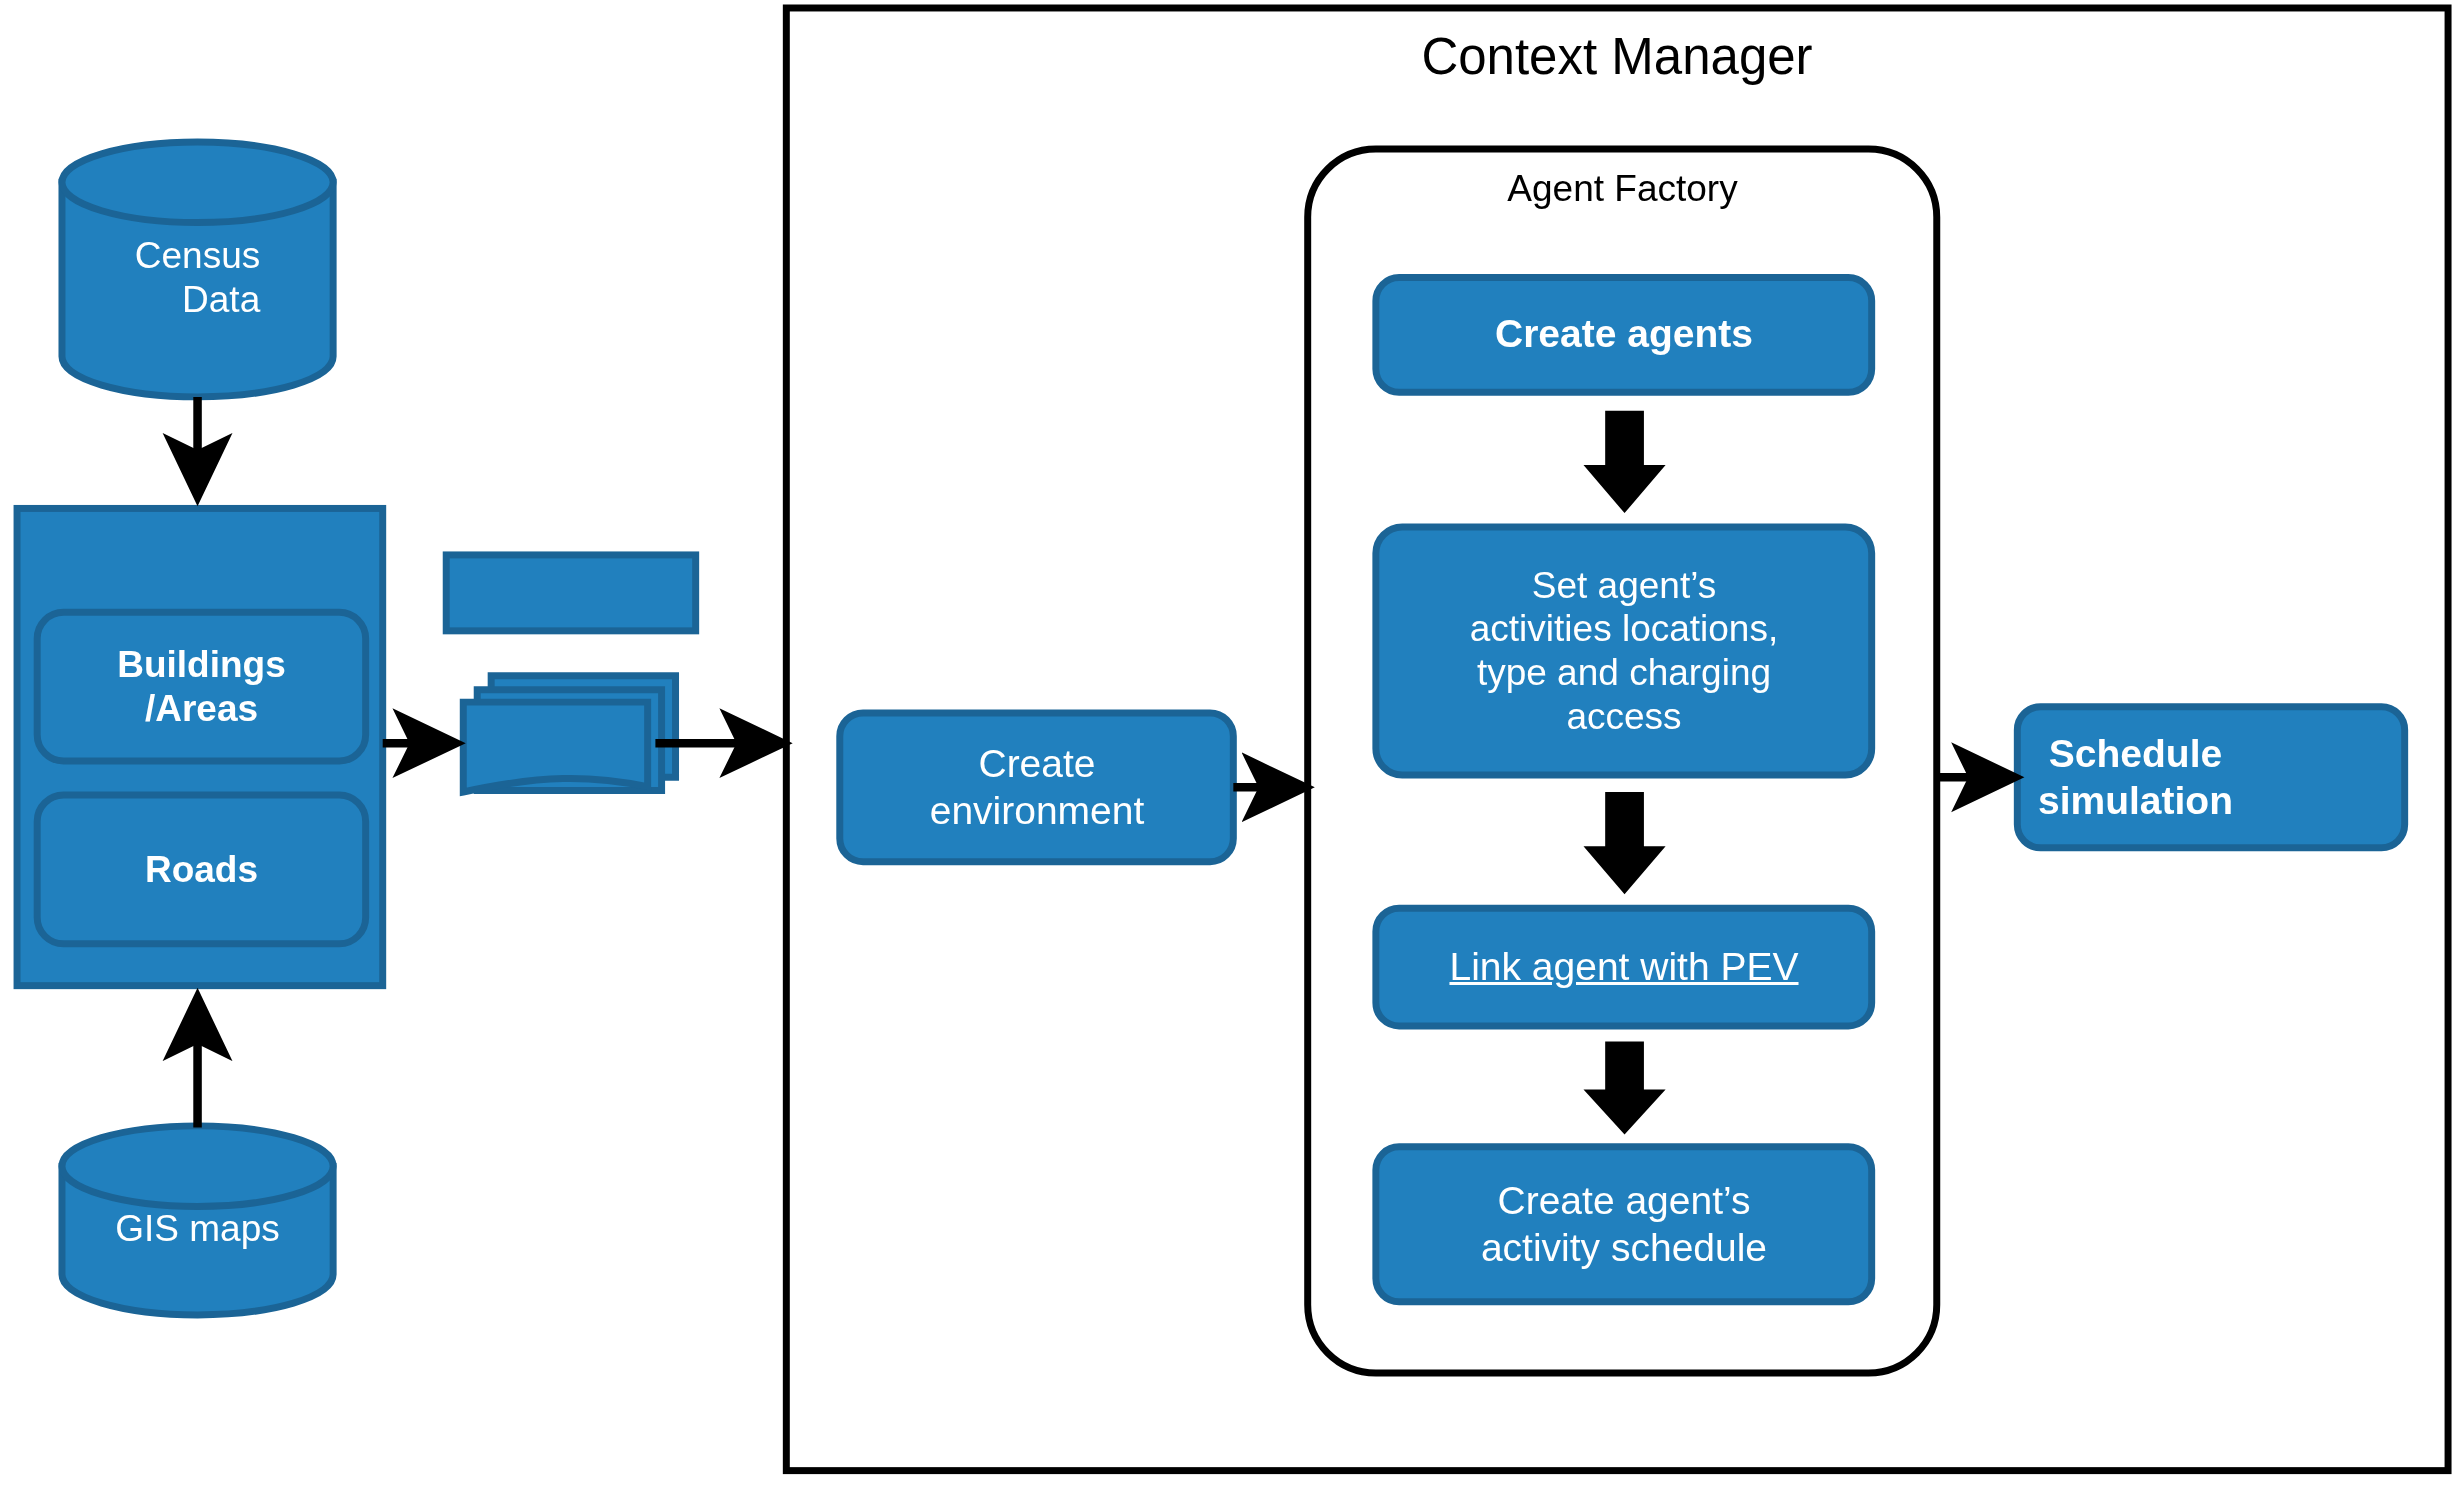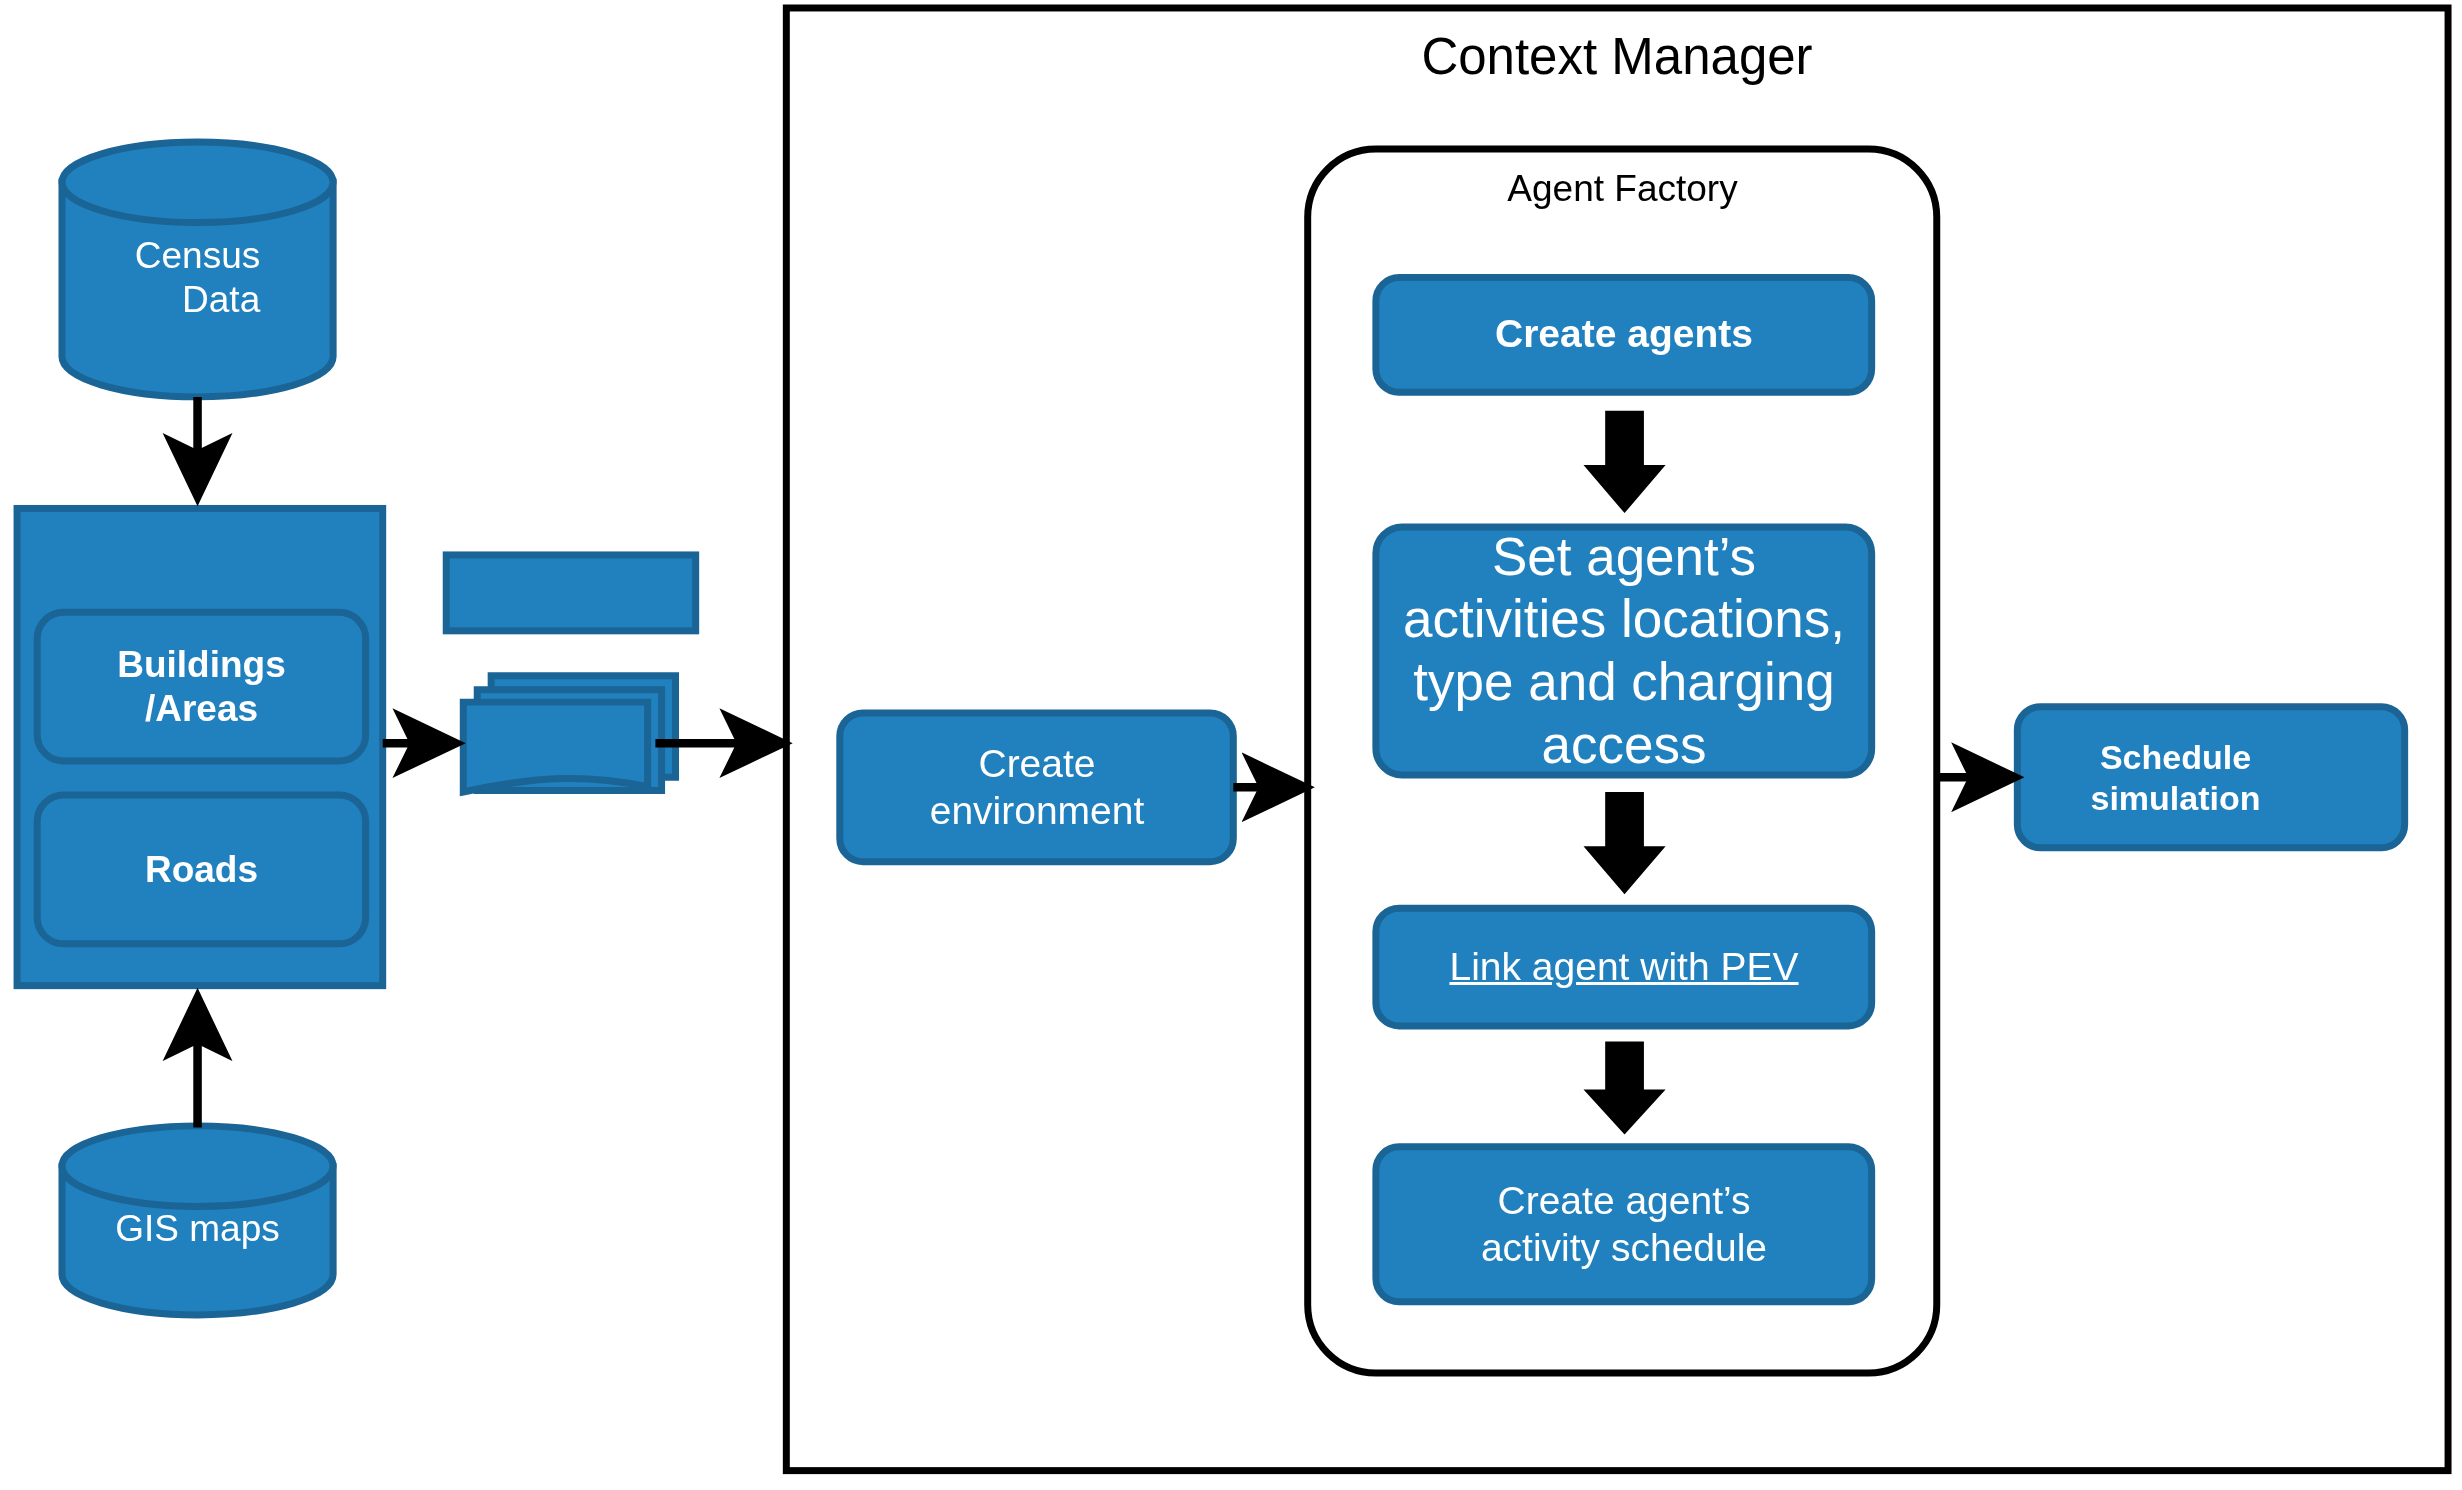--- a/index.html
+++ b/index.html
@@ -115,26 +115,26 @@
 
   <div class="node-label" style="left:37px;top:612px;width:329px;height:149px;font-size:37px;font-weight:bold;">Buildings
 /Areas</div>
 
   <div class="node-label" style="left:37px;top:795px;width:329px;height:149px;font-size:37px;font-weight:bold;">Roads</div>
 
 
   <div class="node-label" style="left:840px;top:713px;width:394px;height:149px;font-size:39px;">Create
 environment</div>
 
-  <div class="node-label" style="left:1982px;top:707px;width:387px;height:141px;font-size:34px;font-weight:bold;">Schedule
+  <div class="node-label" style="left:1942px;top:707px;width:387px;height:141px;font-size:39px;font-weight:bold;">Schedule
 simulation</div>
 
   <div class="node-label" style="left:1376px;top:277px;width:496px;height:115px;font-size:39px;font-weight:bold;">Create agents</div>
 
-  <div class="node-label" style="left:1376px;top:527px;width:496px;height:248px;font-size:53px;">Set agent’s
+  <div class="node-label" style="left:1376px;top:527px;width:496px;height:248px;font-size:37px;">Set agent’s
 activities locations,
 type and charging
 access</div>
 
   <div class="node-label" style="left:1376px;top:908px;width:496px;height:118px;font-size:39px;text-decoration:underline;">Link agent with PEV</div>
 
   <div class="node-label" style="left:1376px;top:1147px;width:496px;height:155px;font-size:39px;">Create agent’s
 activity schedule</div>
 
 </div>

